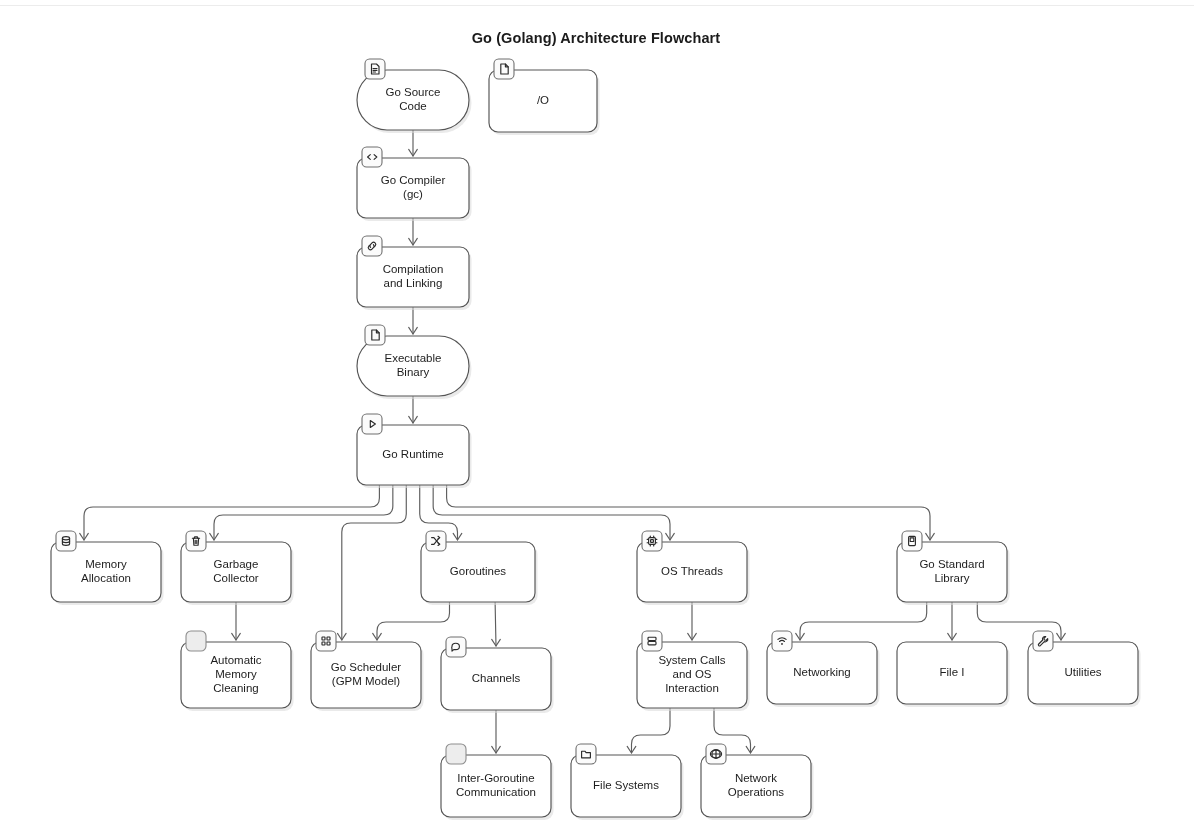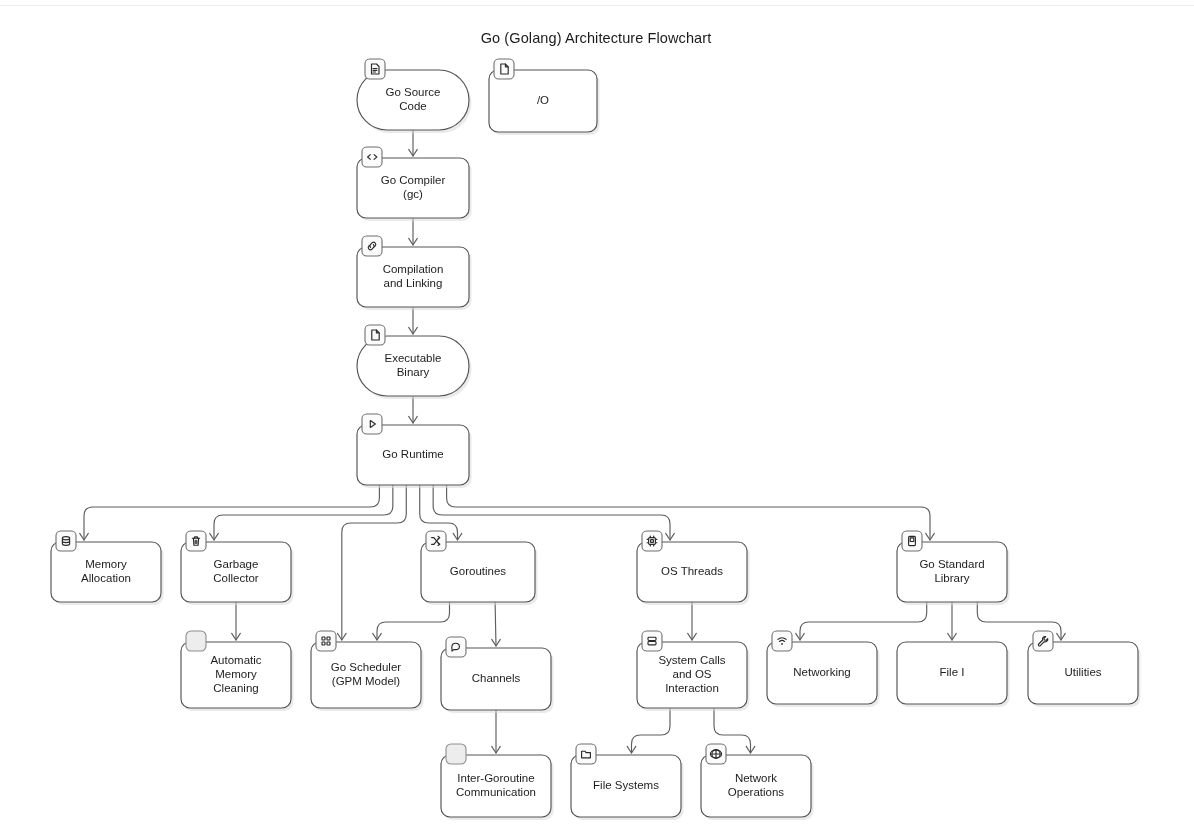--- a/index.html
+++ b/index.html
@@ -22,21 +22,21 @@
     height: 1px;
     background: #ececec;
   }
   #chart-title {
     position: absolute;
     left: 0;
     top: 30px;
     width: 1194px;
     text-align: center;
     font-size: 14.5px;
-    font-weight: normal;
+    font-weight: bold;
     color: #1b1b1b;
     letter-spacing: 0.1px;
   }
   
   #chart-title { transform: translateX(-1px); }
 
   svg#flow {
     position: absolute;
     left: 0;
     top: 0;

